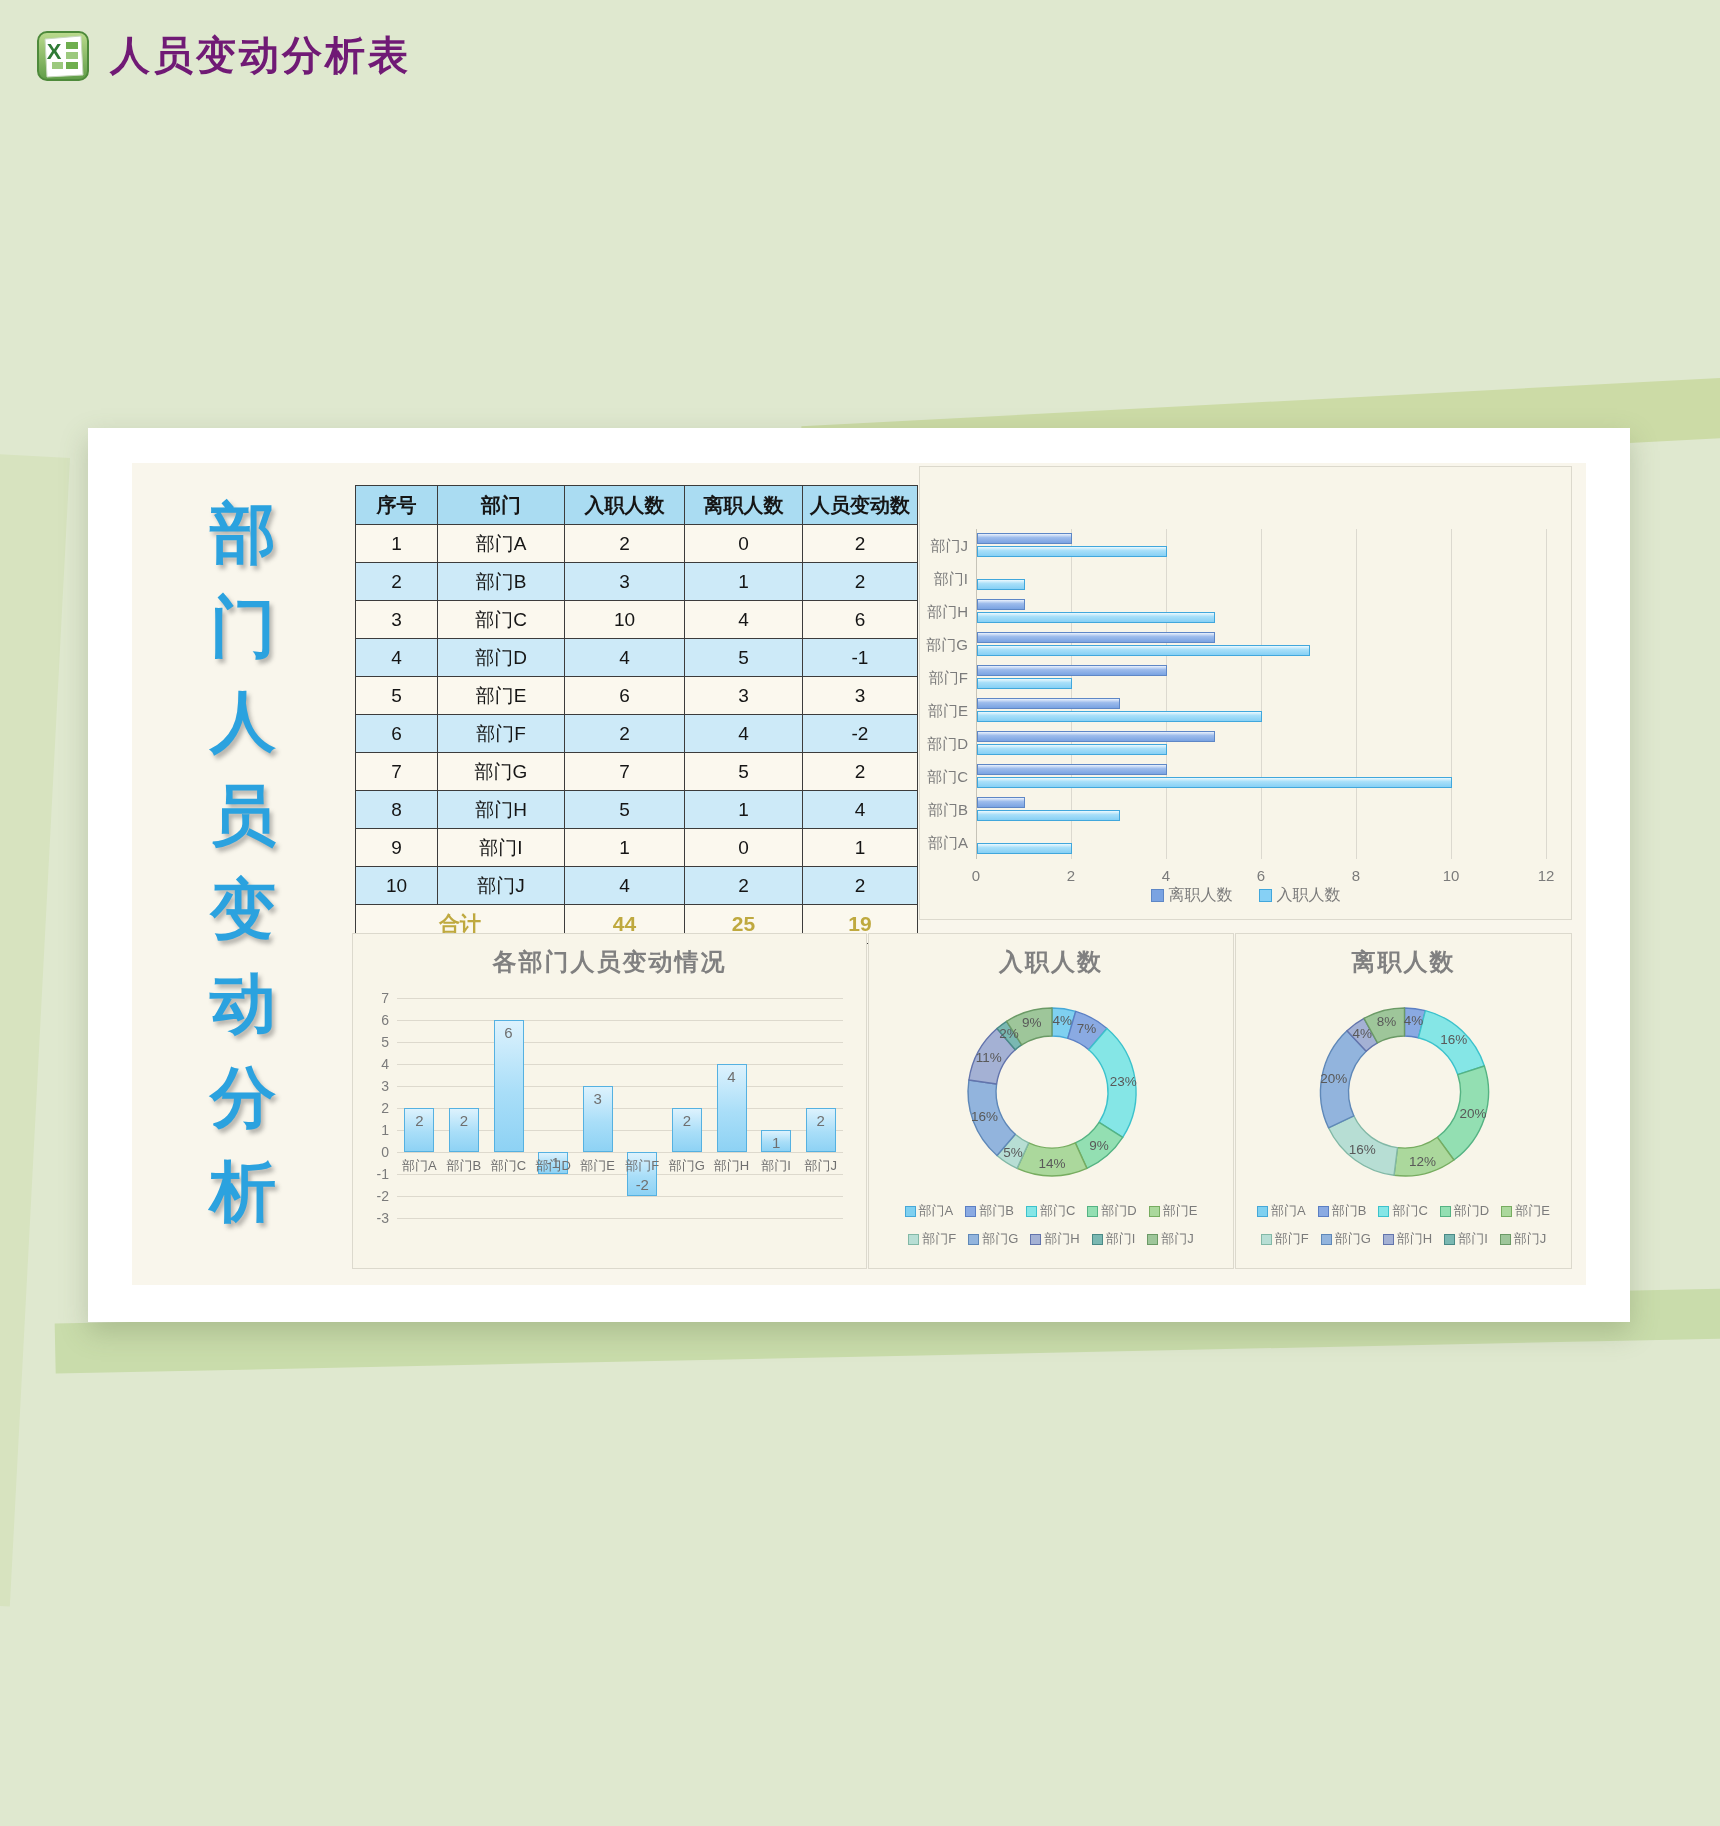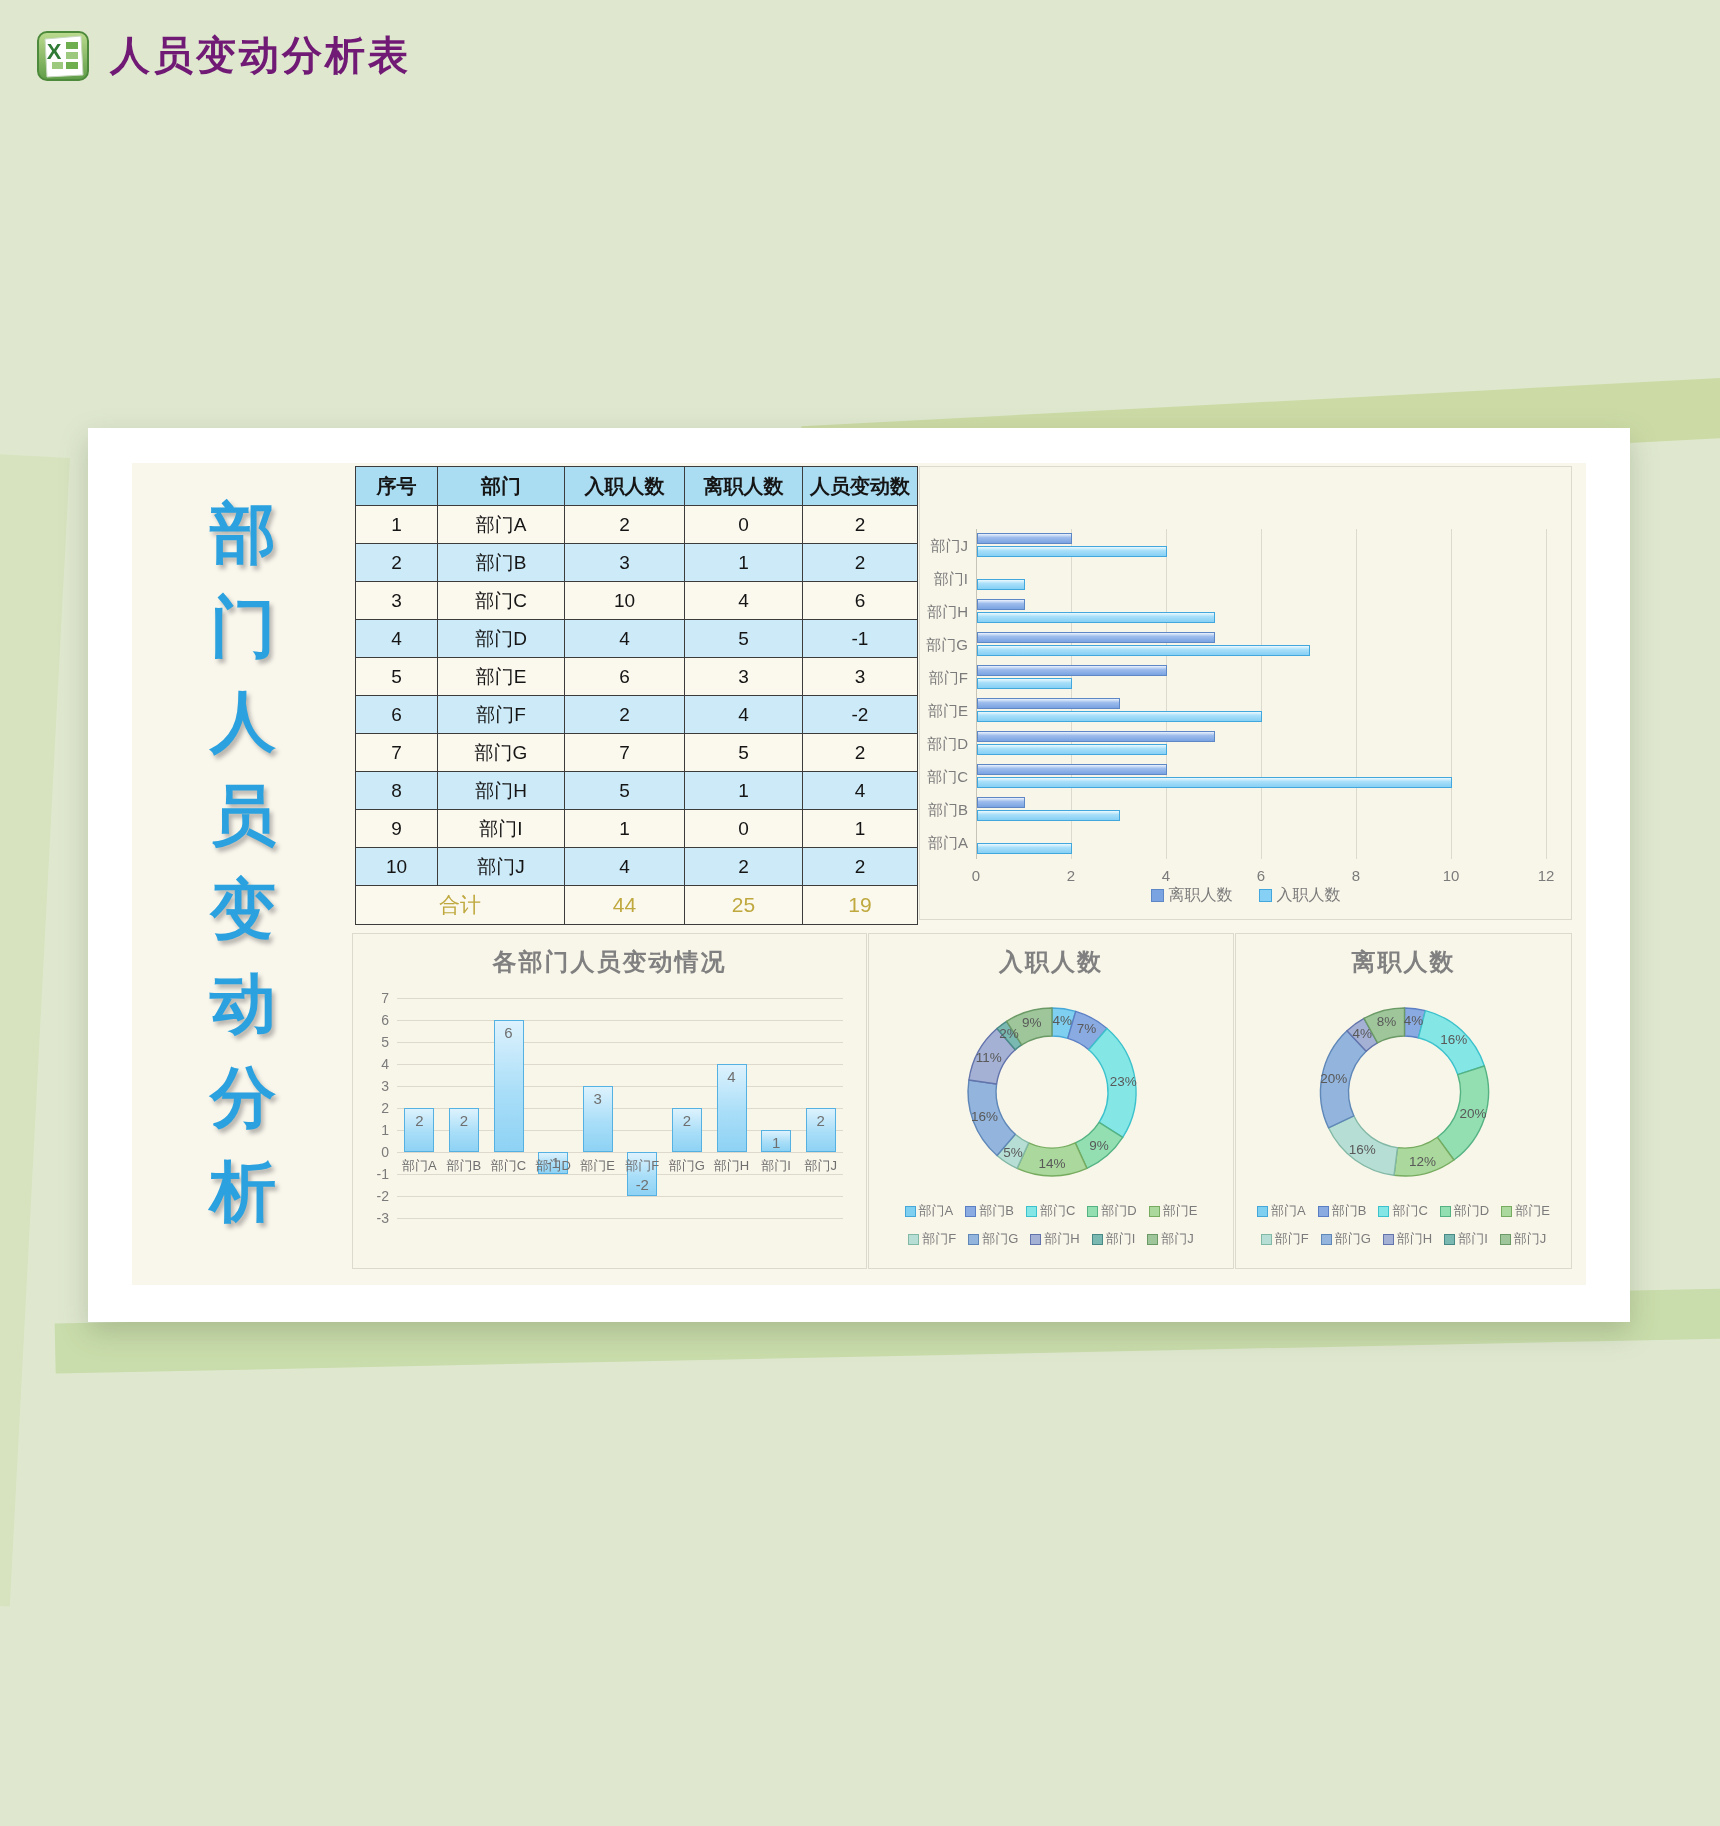--- a/index.html
+++ b/index.html
@@ -14,26 +14,26 @@
   .shape-bottom{left:55px;top:1306px;width:1680px;height:50px;background:#c9dcab;transform:rotate(-1.2deg);z-index:1;}
   .shape-left{left:-60px;top:458px;width:130px;height:1150px;background:#d7e3bf;transform:rotate(3deg);transform-origin:top right;z-index:0;}
   
   .card{position:absolute;left:88px;top:428px;width:1542px;height:894px;background:#ffffff;z-index:2;box-shadow:0 10px 26px rgba(90,105,70,.28);}
   .inner{position:absolute;left:132px;top:463px;width:1454px;height:822px;background:#f9f6ec;z-index:3;}
   
   .vtitle{position:absolute;left:188px;top:486px;width:110px;z-index:4;text-align:center;}
   .vtitle .ch{font-family:"DejaVu Serif","Liberation Serif",serif;font-size:66px;line-height:94px;font-weight:bold;color:#2ba2df;text-shadow:3px 4px 4px rgba(60,60,60,.35);}
   
   .table-wrap{position:absolute;left:355px;top:466px;z-index:4;}
-  #dept-table{border-collapse:collapse;table-layout:fixed;width:562px;}
+  #dept-table{border-collapse:collapse;table-layout:fixed;width:562px;margin-top:19px;}
   #dept-table th,#dept-table td{border:1.6px solid #3c3c3c;text-align:center;padding:0;overflow:hidden;}
   #dept-table thead th{background:#aadcf2;font-size:20px;font-weight:bold;color:#151515;height:38px;}
   #dept-table tbody td{font-size:19px;color:#151515;height:37px;background:#fbf8ee;}
   #dept-table tbody tr:nth-child(even) td{background:#cdeaf8;}
-  #dept-table tfoot td{height:38px;background:#fbf8ee;color:#bfa93f;font-weight:normal;font-size:21px;}
+  #dept-table tfoot td{height:38px;background:#fbf8ee;color:#bfa93f;font-weight:bold;font-size:21px;}
   
   .panel{position:absolute;background:#f8f5e9;border:1px solid #dcd9cd;z-index:4;}
   .panel-title{position:absolute;left:0;width:100%;text-align:center;font-weight:bold;color:#808080;}
   #hbar-panel{left:919px;top:466px;width:651px;height:452px;}
   #hbar-panel .panel-title{top:14px;font-size:26px;letter-spacing:2px;}
   #vbar-panel{left:352px;top:933px;width:513px;height:334px;}
   #vbar-panel .panel-title{top:12px;font-size:24px;letter-spacing:2px;}
   #donut1-panel{left:868px;top:933px;width:364px;height:334px;}
   #donut2-panel{left:1235px;top:933px;width:335px;height:334px;}
   #donut1-panel .panel-title,#donut2-panel .panel-title{top:12px;font-size:24px;letter-spacing:2px;}

